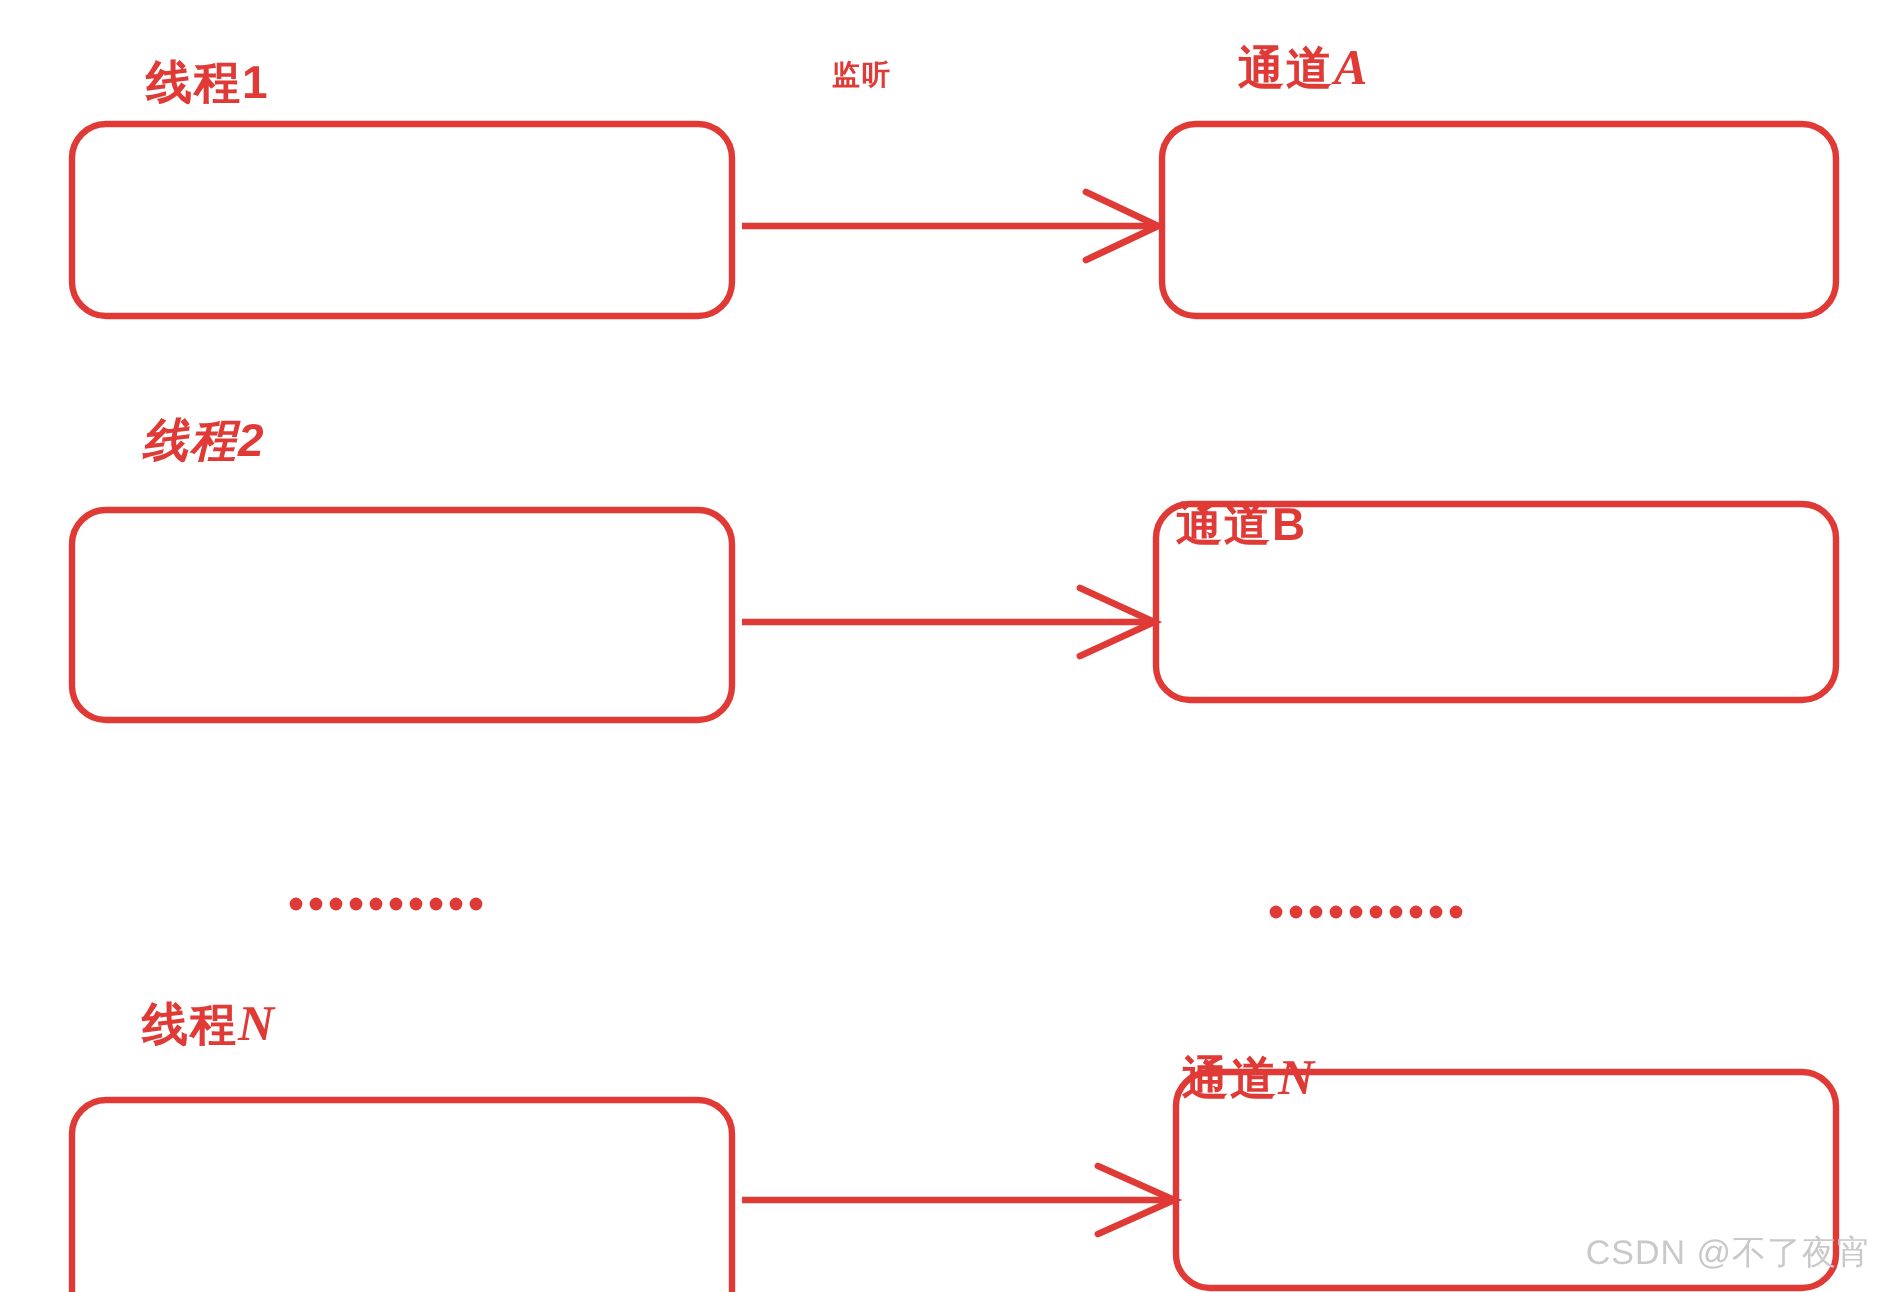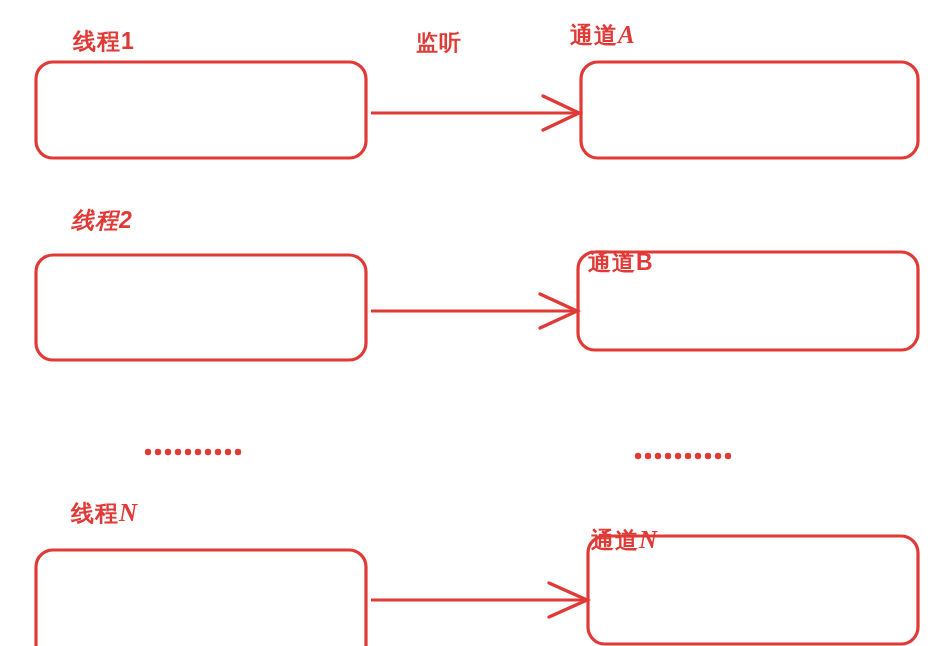--- a/index.html
+++ b/index.html
@@ -36,22 +36,22 @@
   }
   .node-label .tail-ital {
     font-style: italic;
     font-family: "Liberation Serif", serif;
     font-size: 25px;
     font-weight: bold;
   }
   .edge-label {
     position: absolute;
     color: #e03a37;
-    font-family: Liberation Sans, sans-serif;
-    font-size: 22px;
+    font-family: Liberation Mono, monospace;
+    font-size: 14px;
     font-weight: bold;
     letter-spacing: 1px;
     white-space: nowrap;
     line-height: 1;
   }
   .watermark {
     position: absolute;
     right: 8px;
     bottom: 8px;
     color: #c9c9c9;
@@ -108,34 +108,35 @@
       <circle cx="728" cy="456" r="3.2"></circle>
     </g>
   </svg>
 
   <div class="node-label" style="left:73px; top:15px;margin-top:15px;">
     <span>线程</span><span>1</span>
   </div>
 
   <div class="edge-label" style="left:416px; top:32px;">监听</div>
 
-  <div class="node-label" style="left:570px; top:22px;">
+  <div class="node-label" style="left:619px; top:22px;">
     <span>通道</span><span class="tail-ital">A</span>
   </div>
 
   <div class="node-label" style="left:71px; top:209px;font-style:italic;">
     <span>线程</span><span>2</span>
   </div>
 
   <div class="node-label" style="left:588px; top:207px;margin-top:44px;">
     <span>通道</span><span>B</span>
   </div>
 
   <div class="node-label" style="left:71px; top:500px;">
     <span>线程</span><span class="tail-ital">N</span>
   </div>
 
   <div class="node-label" style="left:591px; top:527px;">
     <span>通道</span><span class="tail-ital">N</span>
   </div>
 
+  <div class="watermark">CSDN @不了夜宵</div>
 
 </div>
 
 </body></html>

